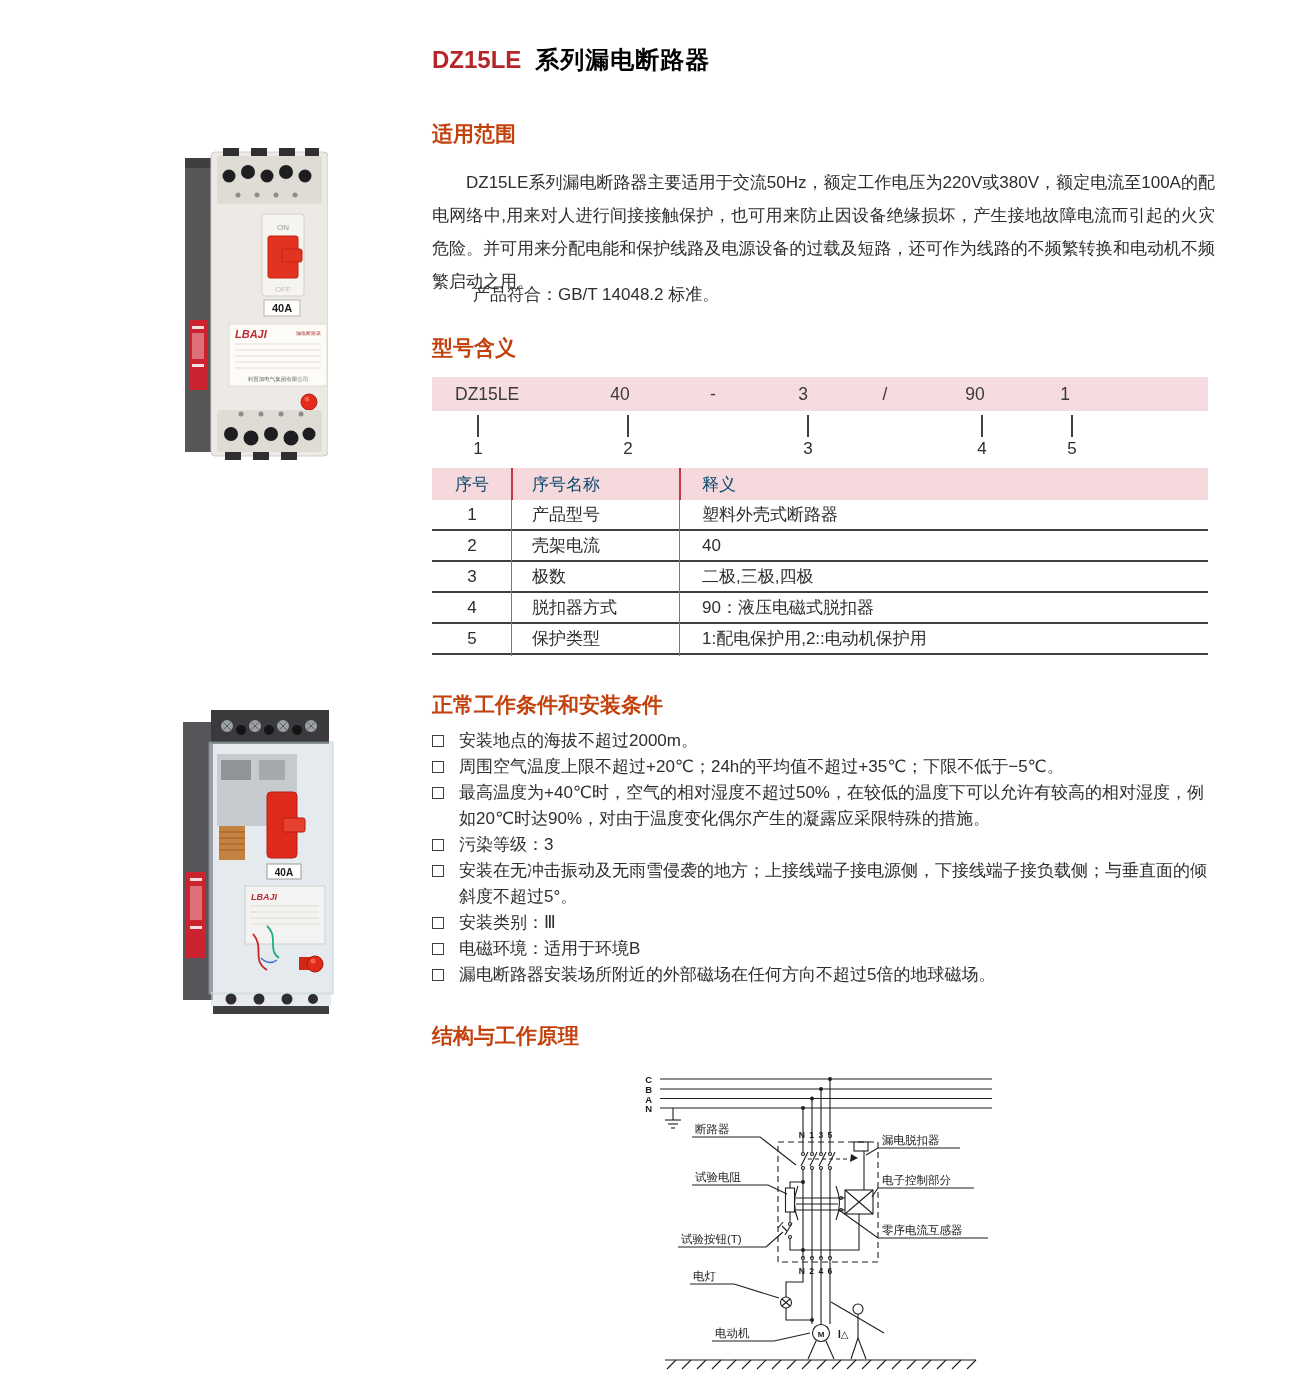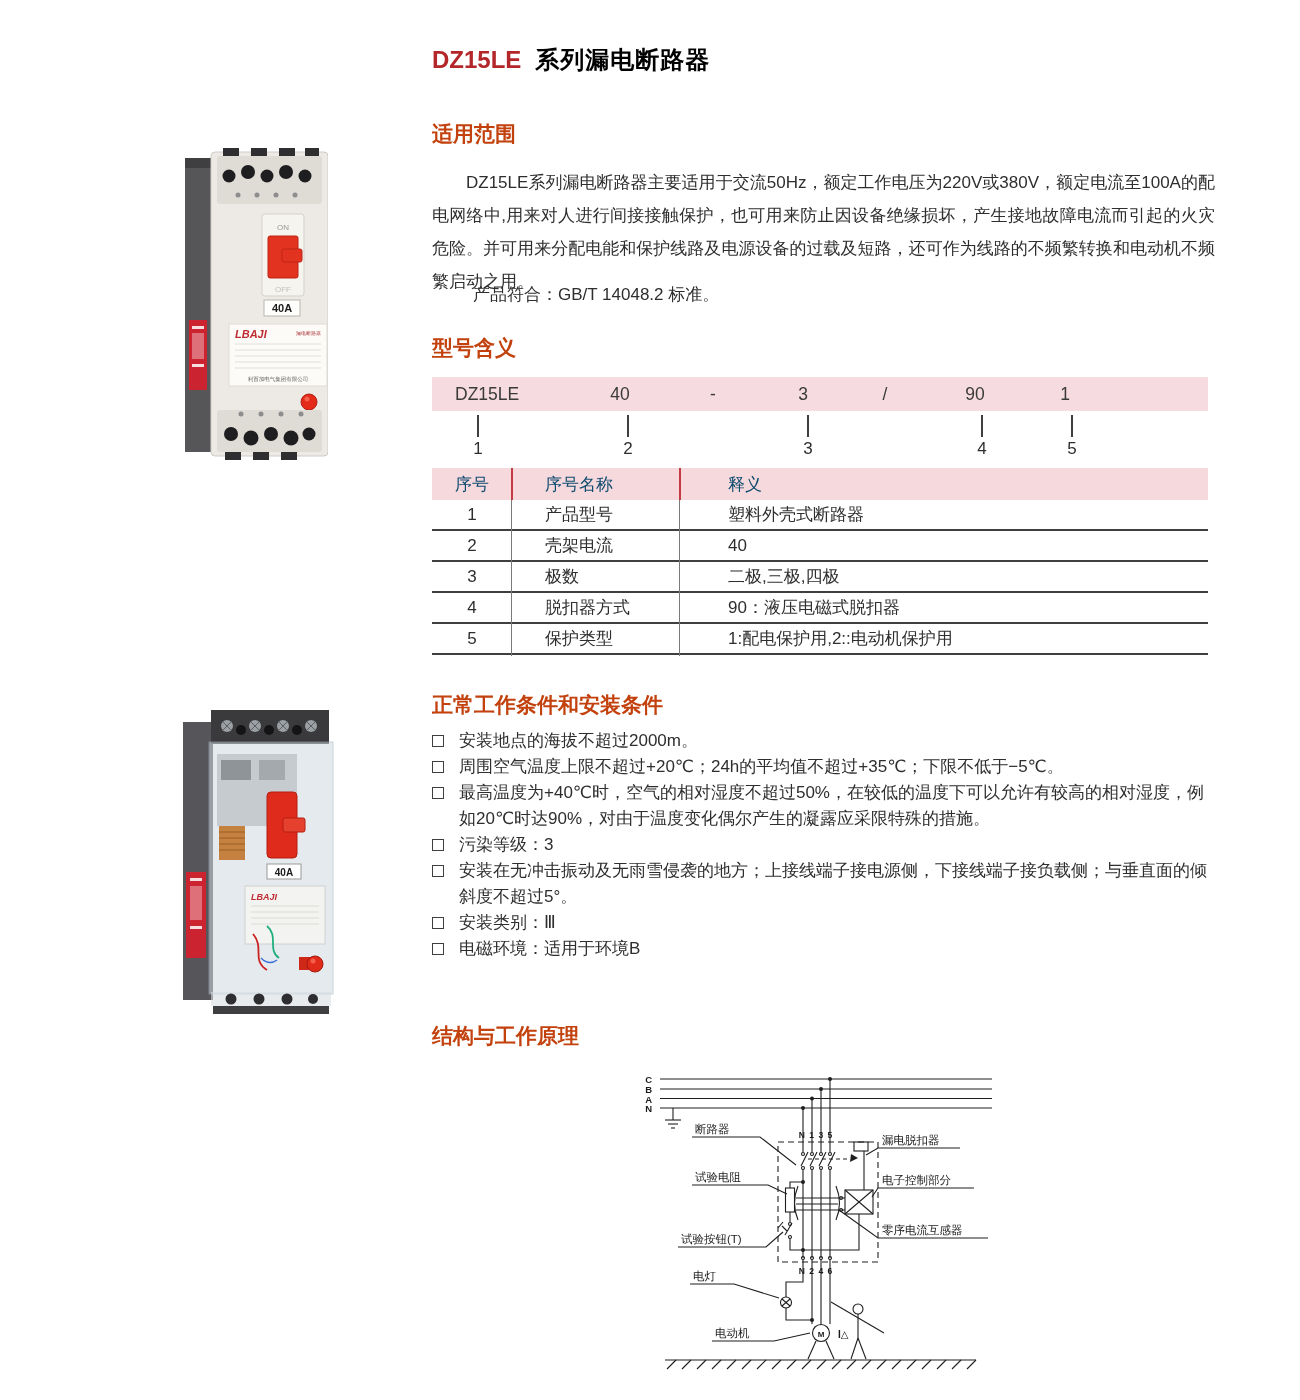--- a/index.html
+++ b/index.html
@@ -21,22 +21,22 @@
   .pinkbar{position:absolute;top:377px;left:0;width:776px;height:34px;background:#f6dce0;}
   .pinkbar span{position:absolute;top:0;line-height:34px;font-size:17.5px;color:#3a3a3a;transform:translateX(-50%);}
   .pinkbar .cp0{left:23px;transform:none;}
   .ticks{position:absolute;top:415px;left:0;width:776px;height:46px;}
   .tick{position:absolute;top:0;width:2px;height:22px;background:#3f3f3f;}
   .posnum{position:absolute;top:24px;font-size:17px;color:#2e2e2e;transform:translateX(-50%);}
   .mtable{position:absolute;top:468px;left:0;width:776px;height:188px;font-size:17px;}
   .mt-head{display:flex;height:32px;background:#f5d9dd;align-items:center;color:#0c4a6e;}
   .mt-row{display:flex;height:29px;border-bottom:2px solid #3f3f3f;align-items:center;}
   .c1{width:80px;text-align:center;}
-  .c2{width:168px;padding-left:33px;box-sizing:border-box;}
-  .c3{flex:1;padding-left:32px;box-sizing:border-box;margin-left:16px;}
+  .c2{width:168px;padding-left:20px;box-sizing:border-box;}
+  .c3{flex:1;padding-left:22px;box-sizing:border-box;}
   .vred{position:absolute;top:0;width:2px;height:32px;background:#c23b42;}
   .vgray{position:absolute;top:32px;width:1px;height:156px;background:#7a7a7a;}
   .bullets{position:absolute;top:728px;left:0;width:783px;margin:0;padding:0;list-style:none;
            font-size:17px;line-height:26px;}
   .bullets li{position:relative;padding-left:27px;margin:0;}
   .sq{position:absolute;left:0;top:7px;width:12px;height:12px;border:1.6px solid #3f3f3f;box-sizing:border-box;}
   .prod{position:absolute;}
   .prod1{left:185px;top:148px;}
   .prod2{left:183px;top:706px;}
   .diagram{position:absolute;left:640px;top:1062px;}
@@ -235,20 +235,21 @@
 
     <h2 class="sec h-cond">正常工作条件和安装条件</h2>
     <ul class="bullets">
       <li><span class="sq"></span><span>安装地点的海拔不超过2000m。</span></li>
       <li><span class="sq"></span><span>周围空气温度上限不超过+20℃；24h的平均值不超过+35℃；下限不低于−5℃。</span></li>
       <li><span class="sq"></span><span>最高温度为+40℃时，空气的相对湿度不超过50%，在较低的温度下可以允许有较高的相对湿度，例如20℃时达90%，对由于温度变化偶尔产生的凝露应采限特殊的措施。</span></li>
       <li><span class="sq"></span><span>污染等级：3</span></li>
       <li><span class="sq"></span><span>安装在无冲击振动及无雨雪侵袭的地方；上接线端子接电源侧，下接线端子接负载侧；与垂直面的倾斜度不超过5°。</span></li>
       <li><span class="sq"></span><span>安装类别：Ⅲ</span></li>
       <li><span class="sq"></span><span>电磁环境：适用于环境B</span></li>
+      <li><span class="sq"></span><span>漏电断路器安装场所附近的外部磁场在任何方向不超过5倍的地球磁场。</span></li>
     </ul>
 
     <h2 class="sec h-struct">结构与工作原理</h2>
   </div>
 
   <svg class="diagram" width="560" height="338" viewBox="0 0 560 338">
     <g stroke="#1f1f1f" stroke-width="1.1" fill="none">
 
       <path d="M20,17 H352"></path>
       <path d="M20,27 H352"></path>

